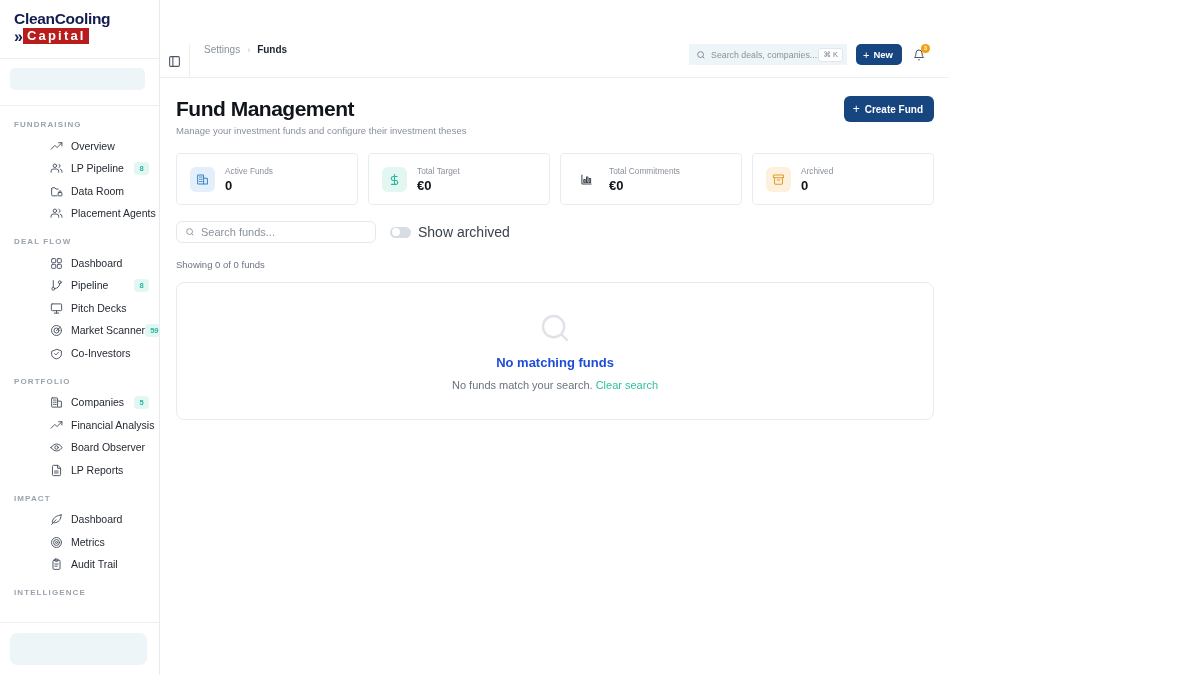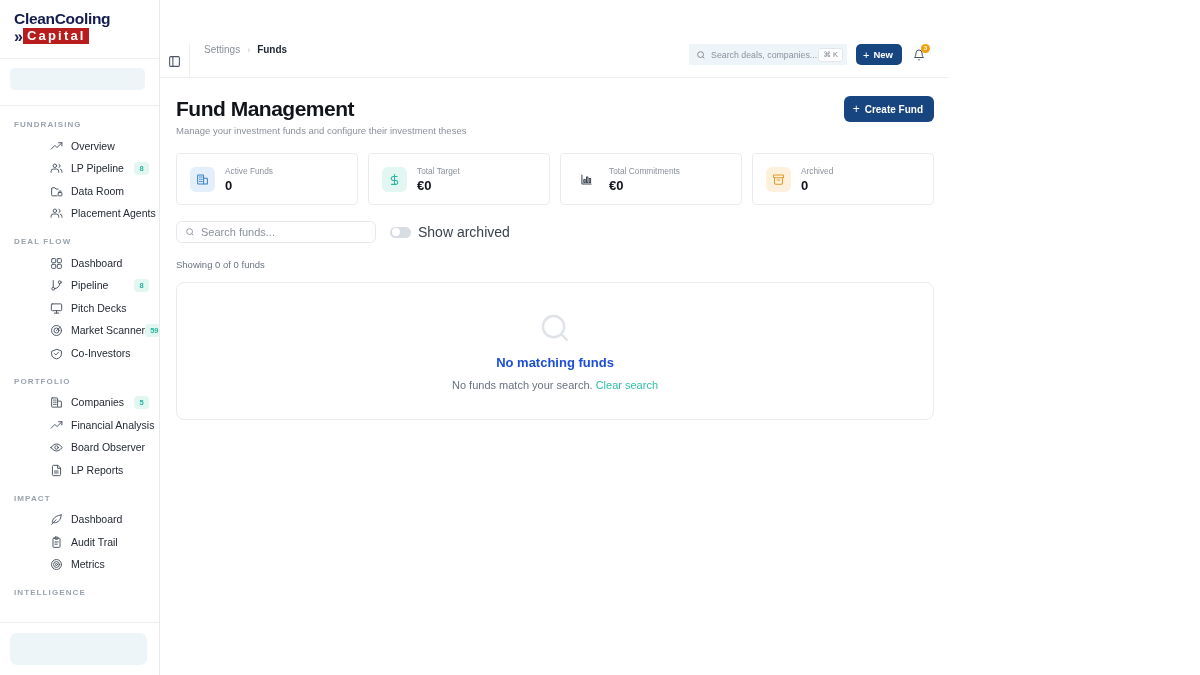--- a/index.html
+++ b/index.html
@@ -353,37 +353,37 @@
             <svg viewBox="0 0 24 24" fill="none" stroke="currentColor" stroke-width="1.8" stroke-linecap="round" stroke-linejoin="round">
               <path d="M20.5 3.5c0 9-5.5 14.5-12.5 14.5-2 0-4-1-4-1S4.5 5.5 20.5 3.5z"></path>
               <line x1="3" y1="21" x2="11" y2="12.5"></line>
             </svg>
           </span>
           <span class="nav-label">Dashboard</span>
         </div>
         <div class="nav-item">
           <span class="nav-ico">
             <svg viewBox="0 0 24 24" fill="none" stroke="currentColor" stroke-width="1.8" stroke-linecap="round" stroke-linejoin="round">
+              <circle cx="12" cy="12" r="9.2"></circle>
+              <circle cx="12" cy="12" r="5.4"></circle>
+              <circle cx="12" cy="12" r="1.9"></circle>
+            </svg>
+          </span>
+          <span class="nav-label">Metrics</span>
+        </div>
+        <div class="nav-item">
+          <span class="nav-ico">
+            <svg viewBox="0 0 24 24" fill="none" stroke="currentColor" stroke-width="1.8" stroke-linecap="round" stroke-linejoin="round">
               <rect x="5.5" y="4" width="13" height="17" rx="1.8"></rect>
               <rect x="9" y="2" width="6" height="4" rx="1.2"></rect>
               <line x1="9" y1="11" x2="15" y2="11"></line>
               <line x1="9" y1="15" x2="13.5" y2="15"></line>
             </svg>
           </span>
           <span class="nav-label">Audit Trail</span>
-        </div>
-        <div class="nav-item">
-          <span class="nav-ico">
-            <svg viewBox="0 0 24 24" fill="none" stroke="currentColor" stroke-width="1.8" stroke-linecap="round" stroke-linejoin="round">
-              <circle cx="12" cy="12" r="9.2"></circle>
-              <circle cx="12" cy="12" r="5.4"></circle>
-              <circle cx="12" cy="12" r="1.9"></circle>
-            </svg>
-          </span>
-          <span class="nav-label">Metrics</span>
         </div>
         <div class="group-label">INTELLIGENCE</div>
       </div>
 
     <div class="side-foot-sep"></div>
     <div class="skel-foot"></div>
   </aside>
 
   <div class="main">
 

